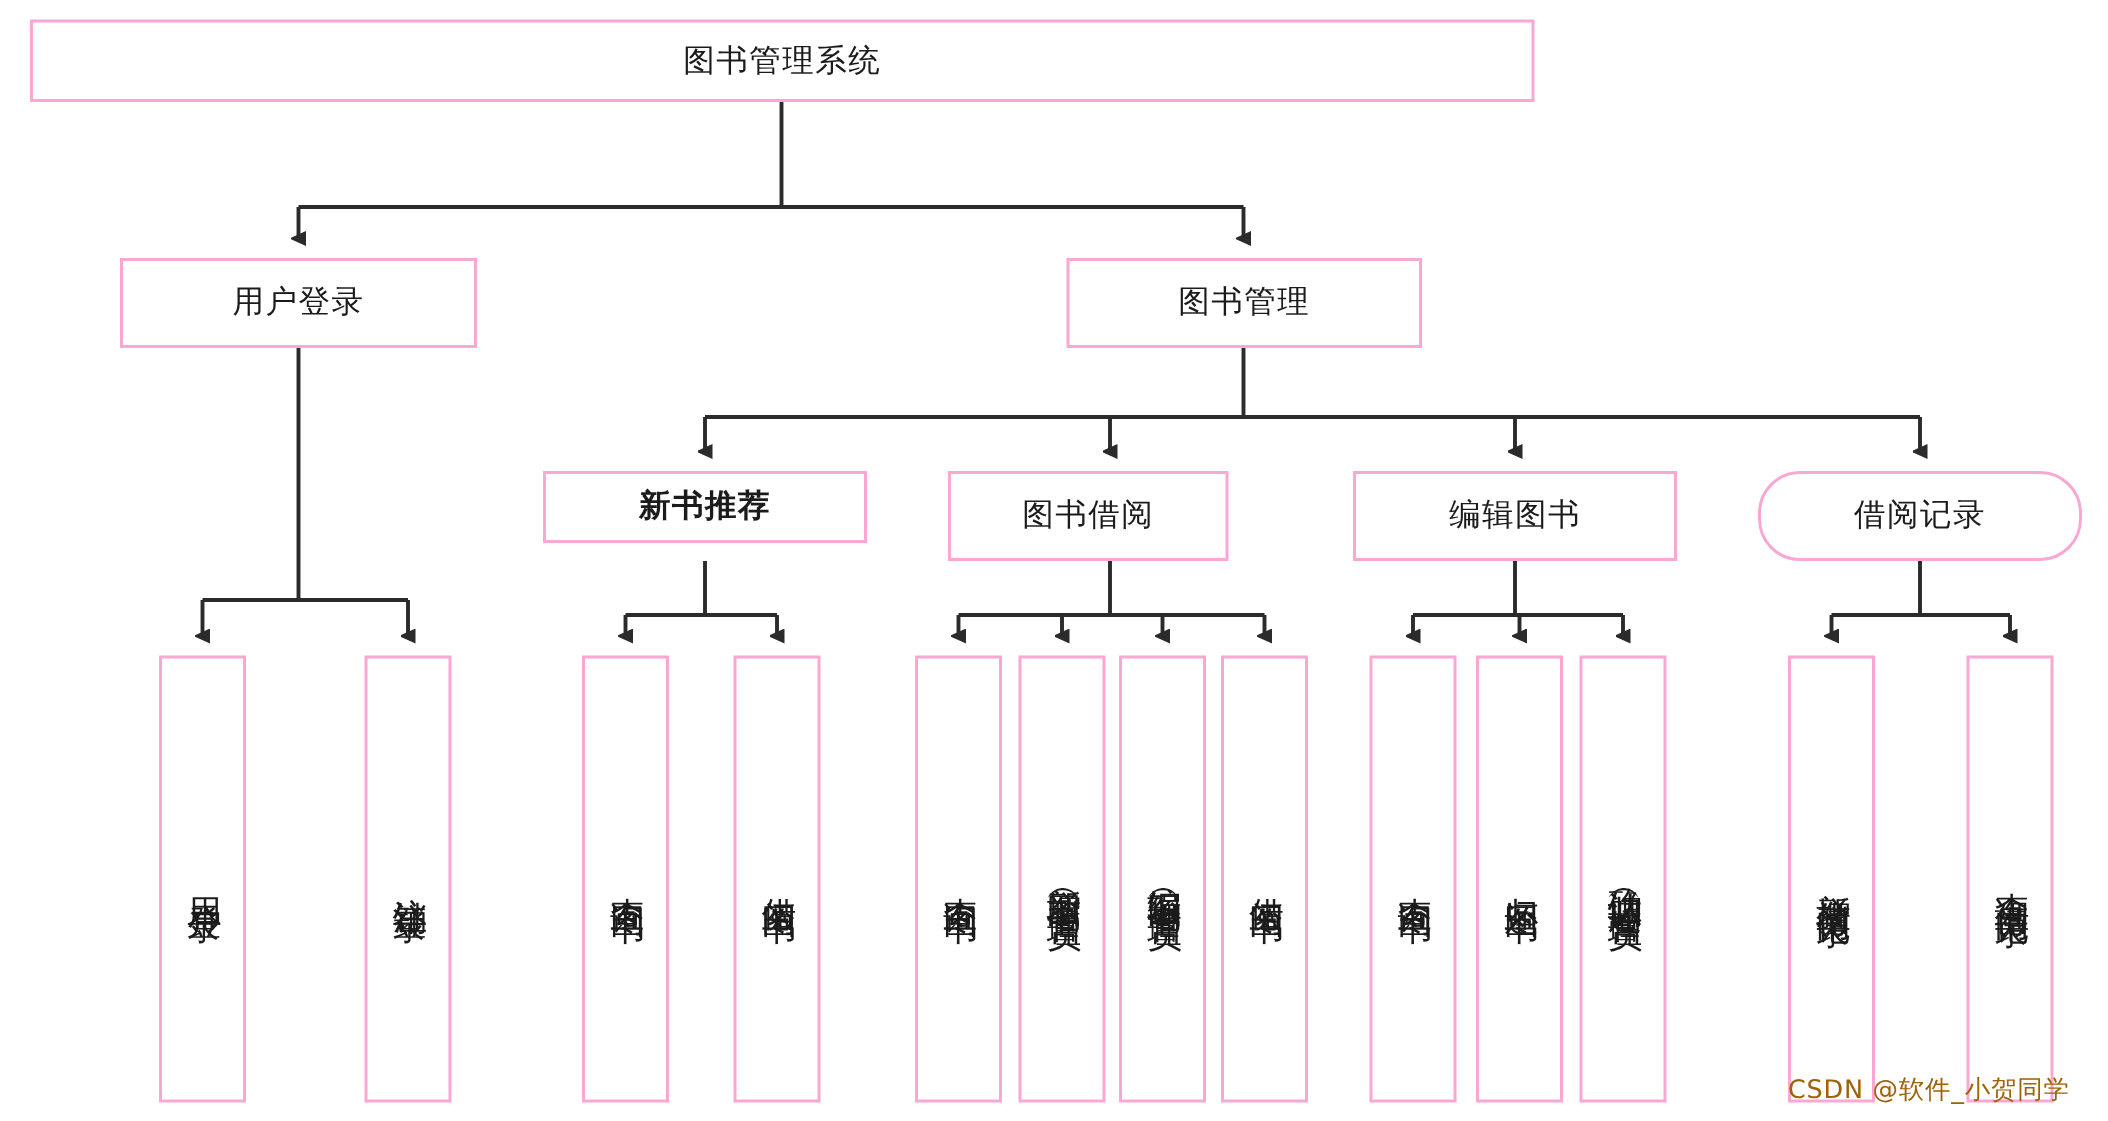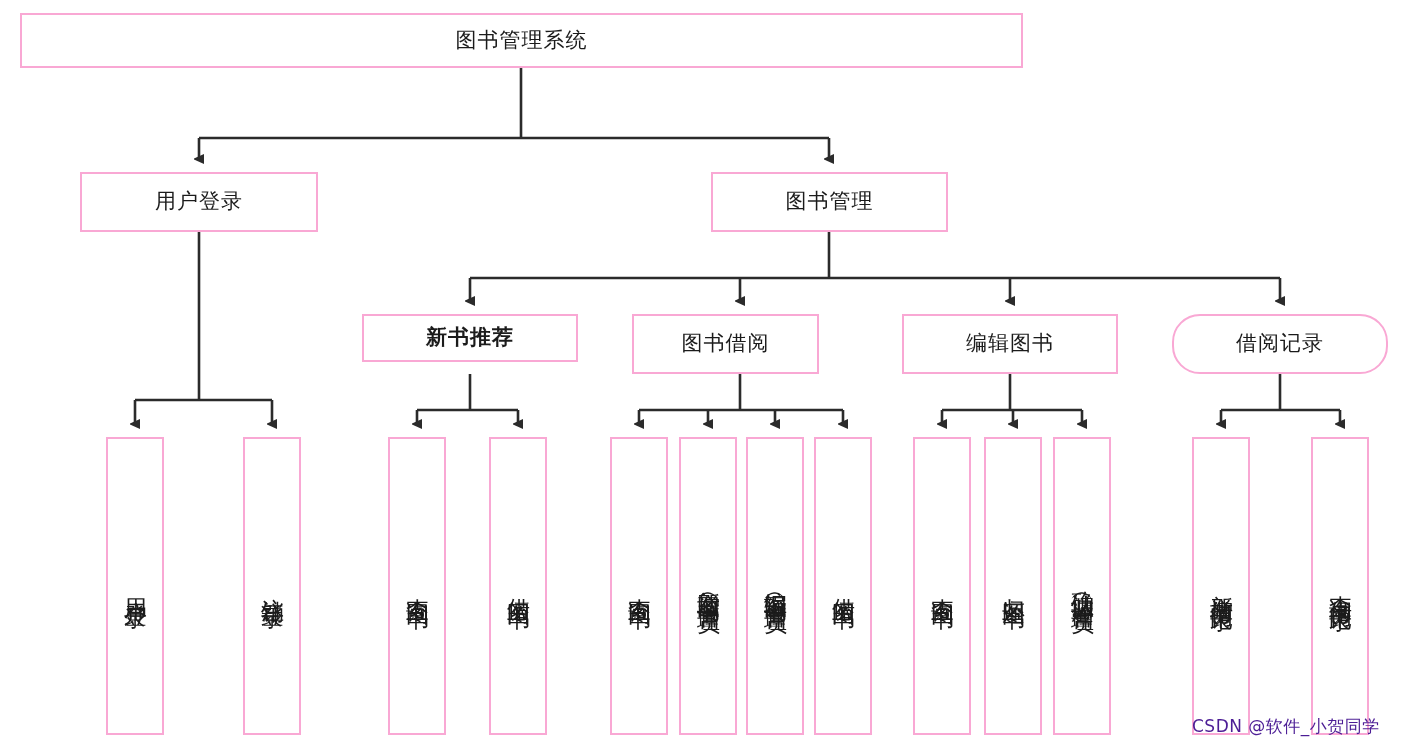--- a/index.html
+++ b/index.html
@@ -56,21 +56,21 @@
   }
   .node.vert .label {
     writing-mode: vertical-rl;
     text-orientation: upright;
     display: block;
     white-space: nowrap;
   }
   .watermark {
     position: absolute;
     font-size: 17px;
-    color: #4c1d95;
+    color: #a16207;
     white-space: nowrap;
     letter-spacing: 0.5px;
     pointer-events: none;
   }
 </style>
 </head>
 <body>
 
 <div id="diagram-root">
   <svg class="edges" viewBox="0 0 1405 747" xmlns="http://www.w3.org/2000/svg">

